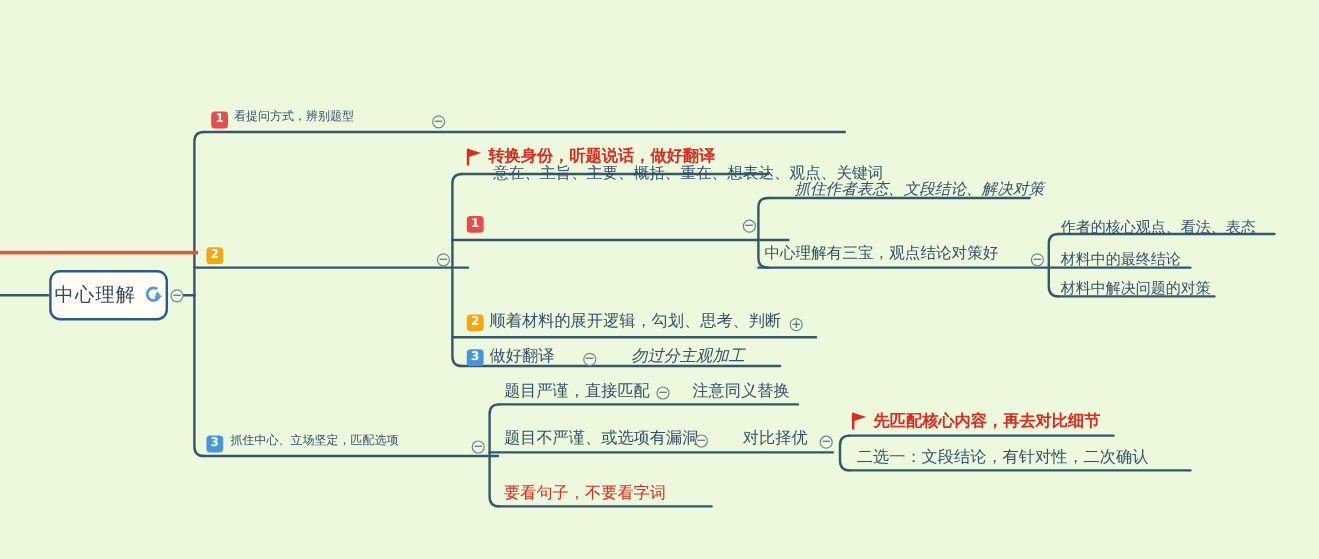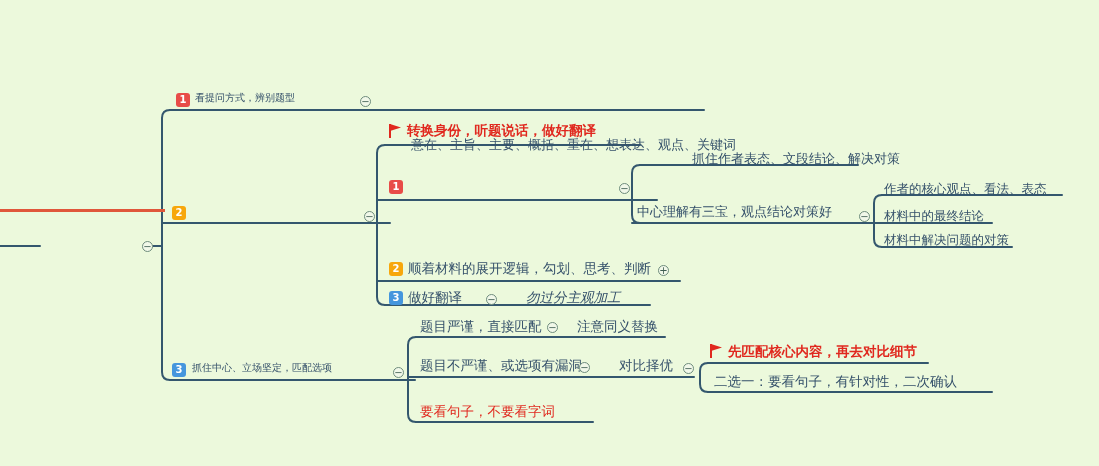--- a/index.html
+++ b/index.html
@@ -66,39 +66,46 @@
       <path d="M 416 422 H 593"></path>
 
       <path d="M 708 363 Q 700 363 700 371 V 384 Q 700 392 708 392"></path>
       <path d="M 708 363 H 928"></path>
       <path d="M 708 392 H 992"></path>
     </g>
   </svg>
 
   <div id="artifact-line"></div>
 
+  <div id="root-box">
+    <span class="root-label">中心理解</span>
+    <svg width="18" height="16" viewBox="0 0 18 16">
+      <path d="M 13 3 A 5.2 5.2 0 1 0 14.6 9.2" stroke="#5b9bd5" stroke-width="2.4" fill="none"></path>
+      <path d="M 10.5 10.5 L 17 9.5 L 13 4.8 Z" fill="#5b9bd5"></path>
+    </svg>
+  </div>
   <div class="toggle" style="left:142px;top:241px;">−</div>
 
   <div class="badge badge-red" style="left:176px;top:93px;">1</div>
   <div class="node sz14" style="left:195px;top:92px;">看提问方式，辨别题型</div>
   <div class="toggle" style="left:360px;top:96px;">−</div>
   <div class="node sz13" style="left:411px;top:93px;margin-top:44px;">意在、主旨、主要、概括、重在、想表达、观点、关键词</div>
 
   <div class="badge badge-orange" style="left:172px;top:206px;">2</div>
   <div class="toggle" style="left:364px;top:211px;">−</div>
 
   <svg class="flag" style="left:388px;top:123px;" width="14" height="16" viewBox="0 0 14 16">
     <path d="M2 1 V 15" stroke="#e0281e" stroke-width="2"></path>
     <path d="M2 1 L 13 4.5 L 2 8 Z" fill="#e0281e"></path>
   </svg>
   <div class="node sz135 red-note" style="left:407px;top:122px;">转换身份，听题说话，做好翻译</div>
 
   <div class="badge badge-red" style="left:389px;top:180px;">1</div>
   <div class="toggle" style="left:619px;top:183px;">−</div>
-  <div class="node sz13" style="left:692px;top:151px;">抓住作者表态、文段结论、解决对策</div>
+  <div class="node sz13" style="left:662px;top:151px;font-style:italic;">抓住作者表态、文段结论、解决对策</div>
   <div class="node sz13" style="left:637px;top:204px;">中心理解有三宝，观点结论对策好</div>
   <div class="toggle" style="left:859px;top:211px;">−</div>
   <div class="node sz125" style="left:884px;top:181px;">作者的核心观点、看法、表态</div>
   <div class="node sz125" style="left:884px;top:208px;">材料中的最终结论</div>
   <div class="node sz125" style="left:884px;top:232px;">材料中解决问题的对策</div>
 
   <div class="badge badge-orange" style="left:389px;top:262px;">2</div>
   <div class="node sz135" style="left:408px;top:260px;">顺着材料的展开逻辑，勾划、思考、判断</div>
   <div class="toggle" style="left:658px;top:265px;">+</div>
 
@@ -118,17 +125,17 @@
   <div class="node sz135" style="left:420px;top:357px;">题目不严谨、或选项有漏洞</div>
   <div class="toggle" style="left:579px;top:362px;">−</div>
   <div class="node sz135" style="left:619px;top:357px;">对比择优</div>
   <div class="toggle" style="left:683px;top:363px;">−</div>
 
   <svg class="flag" style="left:709px;top:343px;" width="14" height="16" viewBox="0 0 14 16">
     <path d="M2 1 V 15" stroke="#e0281e" stroke-width="2"></path>
     <path d="M2 1 L 13 4.5 L 2 8 Z" fill="#e0281e"></path>
   </svg>
   <div class="node sz135 red-note" style="left:728px;top:343px;">先匹配核心内容，再去对比细节</div>
-  <div class="node sz135" style="left:714px;top:373px;">二选一：要看句子，有针对性，二次确认</div>
+  <div class="node sz135" style="left:714px;top:373px;">二选一：文段结论，有针对性，二次确认</div>
 
   <div class="node sz135 red-plain" style="left:420px;top:403px;">要看句子，不要看字词</div>
 
 </div>
 
 </body></html>

